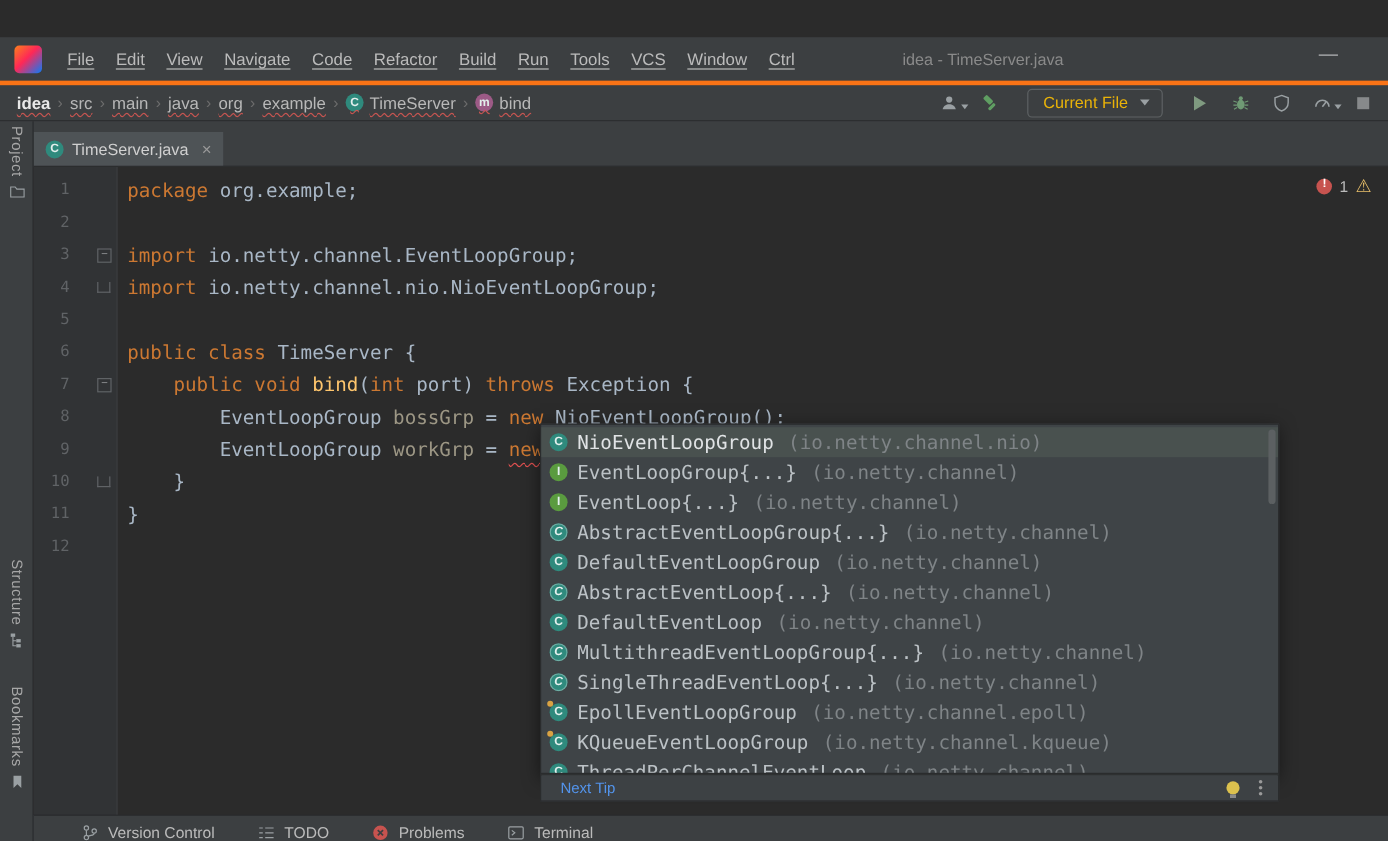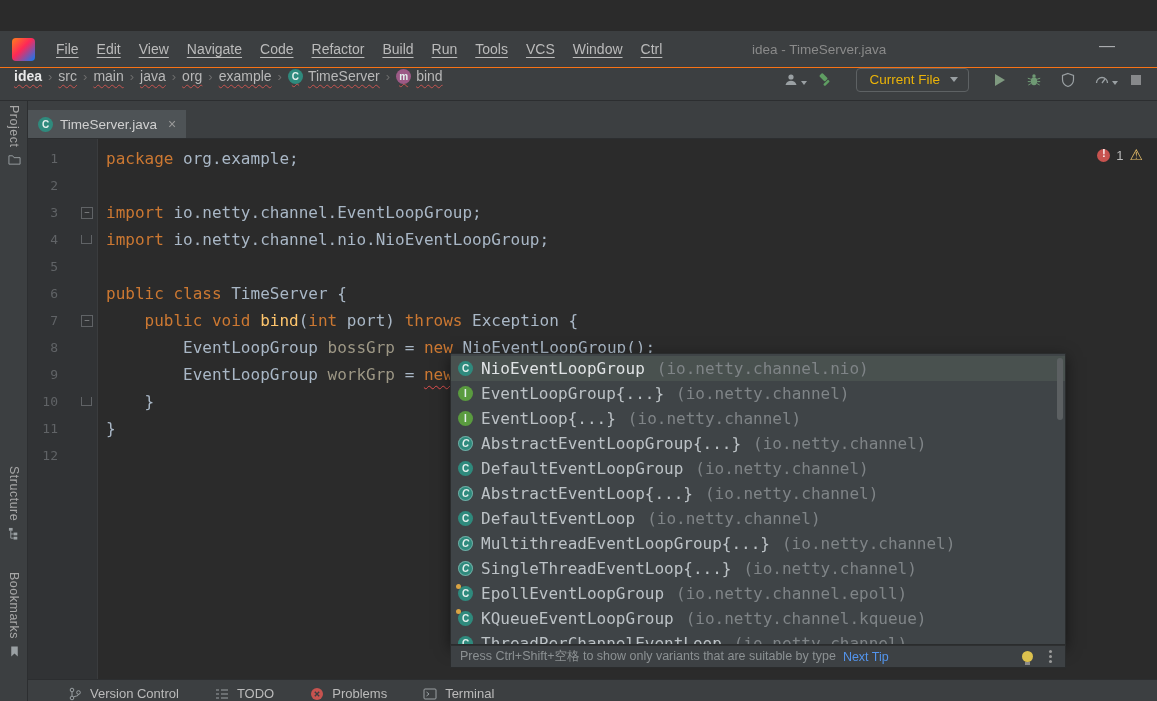--- a/index.html
+++ b/index.html
@@ -13,21 +13,21 @@
   
   .titlebar { height:36px; background:#3c3f41; display:flex; align-items:center; padding:0 10px; position:relative;margin-top:31px; }
   .logo { width:23px; height:23px; border-radius:4px; margin:0 12px 0 2px;
           background:linear-gradient(135deg,#fc801d 0%,#fe2857 45%,#087cfa 100%); }
   .menus { display:flex; align-items:center; }
   .menu-item { padding:2px 9px; font-size:14px; color:#bbbbbb; text-decoration:underline; text-underline-offset:3px; cursor:default; }
   .win-title { position:absolute; left:752px; top:0; height:36px; display:flex; align-items:center; font-size:13.5px; color:#8a8a8a; }
   .win-min { position:absolute; right:34px; top:4px; font-size:16px; color:#aeb0b2; padding:2px 8px; }
 
   
-  .navbar { height:34px; background:#3c3f41; border-top:1px solid #f97316; border-bottom:1px solid #2c2e30; display:flex; align-items:flex-start; padding:0 12px; }
+  .navbar { height:34px; background:#3c3f41; border-top:4px solid #f97316; border-bottom:1px solid #2c2e30; display:flex; align-items:center; padding:0 12px; }
   .crumbs { display:flex; align-items:center; }
   .crumb { display:inline-flex; align-items:center; gap:5px; padding:0 2px; font-size:14px; color:#b8b8b8;
            text-decoration:underline; text-decoration-style:wavy; text-decoration-color:#c75450; text-decoration-thickness:1px; text-underline-offset:3px; }
   .crumb.first { color:#e8e8e8; font-weight:bold; }
   .crumb-sep { color:#6d6d6d; font-size:13px; margin:0 4px; }
   .nav-right { margin-left:auto; display:flex; align-items:center; gap:16px; }
   .nav-ic { position:relative; width:18px; height:18px; display:inline-flex; align-items:center; justify-content:center; }
   .nav-ic svg { width:16px; height:16px; }
   .mini-caret { position:absolute; right:-7px; bottom:4px; width:0; height:0; border-left:3.5px solid transparent; border-right:3.5px solid transparent; border-top:4px solid #9aa0a3; }
   .run-config { display:flex; align-items:center; gap:10px; border:1px solid #5e6264; border-radius:4px; padding:3px 10px 4px 12px; font-size:13.5px; color:#eab308; margin:0 6px; }
@@ -425,21 +425,20 @@
         </div>
         <div class="c-row">
           <span class="picon class">C</span>
           <span class="c-name">ThreadPerChannelEventLoop</span>
           <span class="c-pkg">(io.netty.channel)</span>
         </div>
       </div>
     <div class="pscroll"></div>
   </div>
   <div class="popup-hint">
-    <span>Press Ctrl+Shift+空格 to show only variants that are suitable by type</span>
     <span class="next-tip">Next Tip</span>
     <span class="hint-right">
       <span class="bulb"></span>
       <span class="more-dots"></span>
     </span>
   </div>
 
   <div class="statusbar">
     <span class="sb-ic"></span>
     <span>Expression expected</span>

